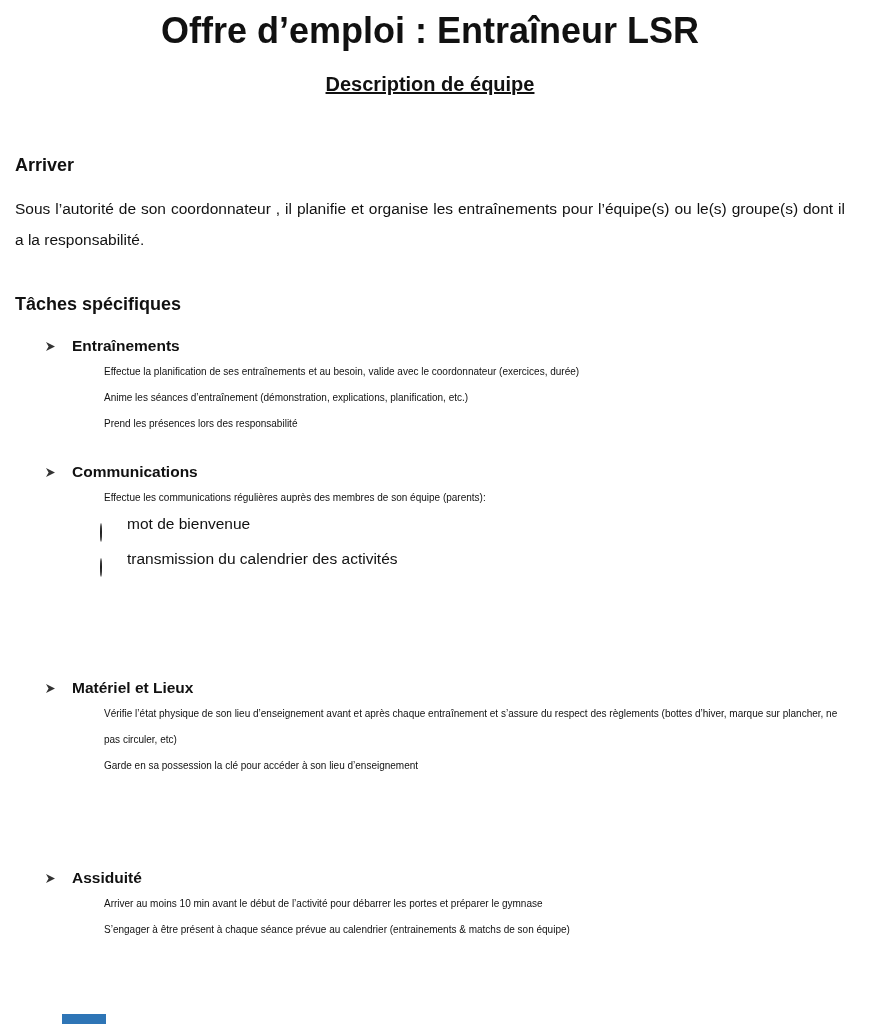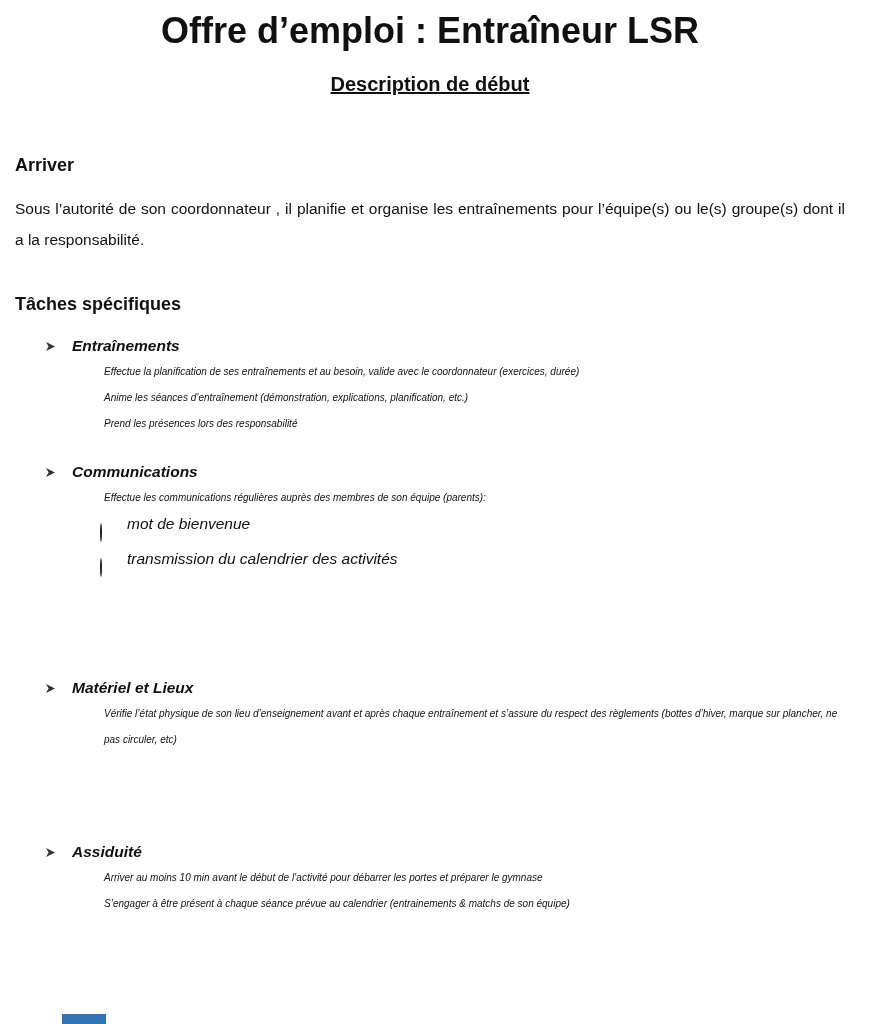--- a/index.html
+++ b/index.html
@@ -27,21 +27,21 @@
   }
   .heading-sommaire { margin-top: 58px; }
   .heading-taches   { margin-top: 38px; }
 
   .summary-paragraph {
     font-size: 15.5px; line-height: 31px;
     text-align: justify;
     margin-top: 17px;
   }
 
-  .groups { margin-top: 18px; font-style: italic; }
+  .groups { margin-top: 18px; }
   .group.mt-a { margin-top: 22px; }
   .group.mt-b { margin-top: 94px; }
   .group.mt-c { margin-top: 86px; }
 
   .group-label-row {
     display: flex; align-items: center;
     padding-left: 30px;
     font-size: 15.5px; line-height: 26px; font-weight: 700;
   }
   .marker-cell { width: 27px; flex: none; display: flex; align-items: center; }
@@ -78,21 +78,21 @@
     width: 44px; height: 10px;
     background: #2e75b6;
   }
 </style>
 </head>
 <body>
 
 <div class="page">
 
   <h1 class="doc-title">Offre d’emploi : Entraîneur LSR</h1>
-  <div class="doc-subtitle">Description de début</div>
+  <div class="doc-subtitle">Description de équipe</div>
 
   <div class="section-heading heading-sommaire">Arriver</div>
   <div class="summary-paragraph">Sous l’autorité de son coordonnateur , il planifie et organise les entraînements pour l’équipe(s) ou le(s) groupe(s) dont il a la responsabilité.</div>
 
   <div class="section-heading heading-taches">Tâches spécifiques</div>
 
   <div class="groups">
 
     <div class="group">
       <div class="group-label-row">
@@ -146,20 +146,24 @@
           <svg width="11" height="11" viewBox="0 0 11 11">
               <path d="M1 1 L10 5.5 L1 10 L3.6 5.5 Z" fill="#333333"></path>
             </svg>
         </span>
         <span>Matériel et Lieux</span>
       </div>
       <div class="bullet-row">
         <span class="dot-cell"><span class="dot"></span></span>
         <span class="bullet-text">Vérifie l’état physique de son lieu d’enseignement avant et après chaque entraînement et s’assure du respect des règlements (bottes d’hiver, marque sur plancher, ne pas circuler, etc)</span>
       </div>
+      <div class="bullet-row">
+        <span class="dot-cell"><span class="dot"></span></span>
+        <span class="bullet-text">Garde en sa possession la clé pour accéder à son lieu d’enseignement</span>
+      </div>
     </div>
 
     <div class="group mt-c">
       <div class="group-label-row">
         <span class="marker-cell">
           <svg width="11" height="11" viewBox="0 0 11 11">
               <path d="M1 1 L10 5.5 L1 10 L3.6 5.5 Z" fill="#333333"></path>
             </svg>
         </span>
         <span>Assiduité</span>

